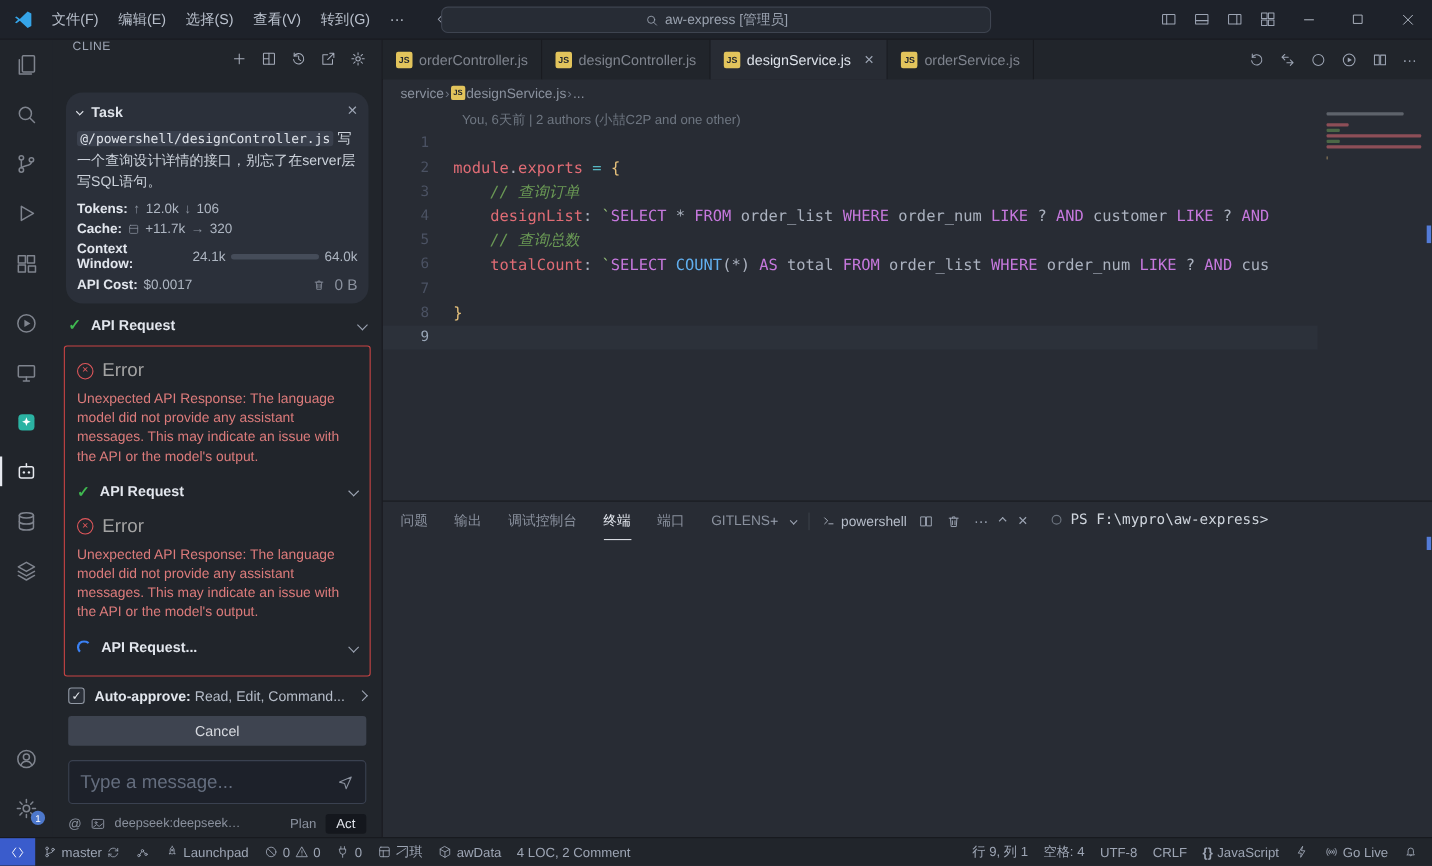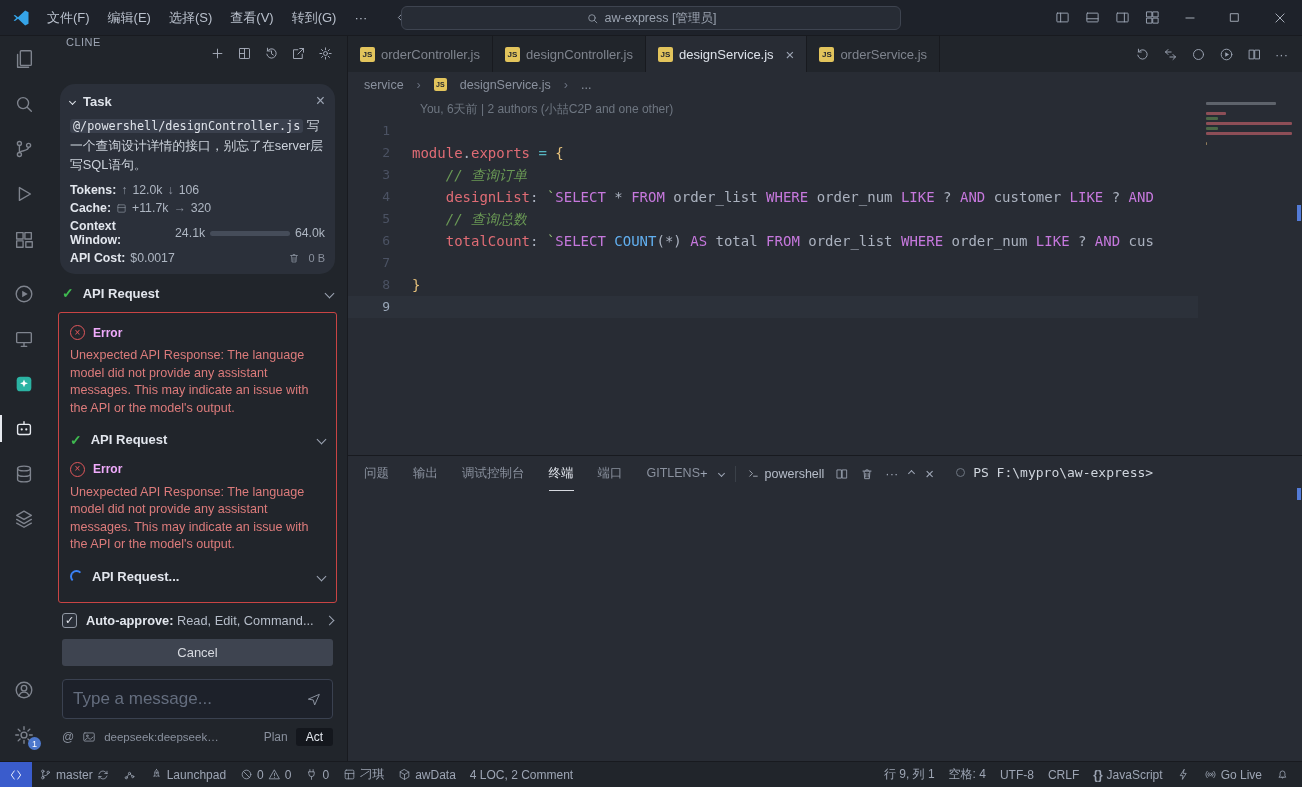--- a/index.html
+++ b/index.html
@@ -40,38 +40,38 @@
   .task-card{margin:13px 12px 0;background:#2b303a;border-radius:15px;padding:9px 10px;flex:none}
   .task-head{display:flex;align-items:center;gap:8px;color:#dfe3ea;font-weight:bold;font-size:13px}
   .task-close{margin-left:auto;color:#9da5b4;font-size:16px;font-weight:normal;line-height:1}
   .task-text{margin:7px 0 9px;font-size:12.8px;line-height:1.5;color:#ccd2db;word-break:break-all}
   .mention{background:#3a404d;border-radius:3px;padding:0 3px;font-family:"DejaVu Sans Mono",monospace;font-size:11.8px;color:#dfe3ea}
   .metric{display:flex;align-items:center;gap:5px;font-size:12.3px;color:#aeb6c2;margin-top:4px}
   .metric b{color:#e2e6ed}
   .dim{color:#8a919e}
   .ctx-bar{width:80px;height:5px;background:#454c59;border-radius:3px;overflow:hidden}
   .ctx-fill{height:100%;width:38%;background:#dde1e8}
-  .cost-right{margin-left:auto;display:flex;align-items:center;gap:8px;color:#8a919e;font-size:11px}
+  .cost-right{margin-left:auto;display:flex;align-items:center;gap:8px;color:#8a919e;font-size:14px}
 
   .chev{display:inline-block;width:7px;height:7px;border-right:1.5px solid currentColor;border-bottom:1.5px solid currentColor;flex:none}
   .chev.down{transform:rotate(45deg)}
   .chev.right{transform:rotate(-45deg)}
   .chev.up{transform:rotate(-135deg)}
   .chev.sm{width:5px;height:5px}
 
   .req-row{display:flex;align-items:center;gap:9px;padding:0 14px;height:38px;flex:none}
   .check{color:#3fb950;font-weight:bold;font-size:14px}
   .req-label{color:#e2e6ed;font-weight:bold;font-size:13px}
   .req-chev{margin-left:auto;color:#9da5b4}
 
   .error-box{margin:0 10px;border:1px solid #c94444;border-radius:3px;padding:8px 11px;flex:none}
   .error-box .req-row{padding:0;height:36px}
   .err-head{display:flex;align-items:center;gap:8px;margin:4px 0 7px}
   .err-ico{width:15px;height:15px;border:1.3px solid #e0575b;border-radius:50%;color:#e0575b;font-size:10px;line-height:1;display:flex;align-items:center;justify-content:center;flex:none}
-  .err-title{color:#f0abfc;font-weight:bold;font-size:12px}
+  .err-title{color:#a3a3a3;font-weight:normal;font-size:17px}
   .err-text{color:#dc7b7b;font-size:12.6px;line-height:1.4;margin:0 0 4px}
   .spinner{width:13px;height:13px;border:2px solid transparent;border-top-color:#3b82f6;border-left-color:#3b82f6;border-radius:50%;flex:none}
 
   .approve-row{display:flex;align-items:center;gap:9px;margin:10px 14px 0;flex:none;font-size:12.8px;color:#b6bdc9}
   .approve-row b{color:#e2e6ed}
   .checkbox{width:15px;height:15px;border:1px solid #9299a5;border-radius:3px;display:flex;align-items:center;justify-content:center;color:#e6e9ef;font-size:11px;flex:none;background:#2a2f38}
   .approve-chev{margin-left:auto;color:#9da5b4}
 
   .cancel-btn{margin:11px 14px 0;height:27px;background:#3e4450;border:none;border-radius:3px;color:#d7dae0;font-size:13px;font-family:inherit;flex:none}
 
@@ -88,21 +88,21 @@
   .editor-region{flex:1;display:flex;flex-direction:column;min-width:0;background:#282c34}
   .tabstrip{display:flex;background:#21252b;height:36px;flex:none;align-items:stretch}
   .tabs{display:flex}
   .tab{display:flex;align-items:center;gap:6px;padding:0 12px;border-right:1px solid #181a1f;color:#7f848e;font-size:13px;background:#21252b}
   .tab.active{background:#282c34;color:#dde2ea}
   .tclose{margin-left:6px;color:#9da5b4;font-size:15px;line-height:1}
   .jsb{width:15px;height:15px;background:#e2c45c;color:#23272e;font-weight:bold;font-size:8px;display:flex;align-items:center;justify-content:center;border-radius:2px;flex:none}
   .jsb.small{width:13px;height:13px;font-size:7px}
   .tab-actions{margin-left:auto;display:flex;align-items:center;gap:13px;padding-right:14px;color:#9da5b4}
 
-  .breadcrumb{height:25px;display:flex;align-items:center;gap:13px;padding-left:16px;font-size:12.5px;color:#8a919e;flex:none}
+  .breadcrumb{height:25px;display:flex;align-items:center;gap:1px;padding-left:16px;font-size:12.5px;color:#8a919e;flex:none}
   .bc-sep{color:#6b7280}
 
   .code-area{flex:1;position:relative;overflow:hidden;min-height:0}
   .blame{margin:4px 0 2px 72px;height:17px;line-height:17px;color:#6e7681;font-size:12px}
   .code-wrap{margin-right:104px;overflow:hidden}
   .code-line{display:flex;height:22px;line-height:22px;font-family:"DejaVu Sans Mono",monospace;font-size:14px;white-space:pre}
   .ln{width:64px;flex:none;text-align:right;padding-right:22px;color:#4b5263;font-size:13px}
   .code-line.current{background:#2c313a}
   .code-line.current .ln{color:#9aa7b8}
   .ct{overflow:hidden}

